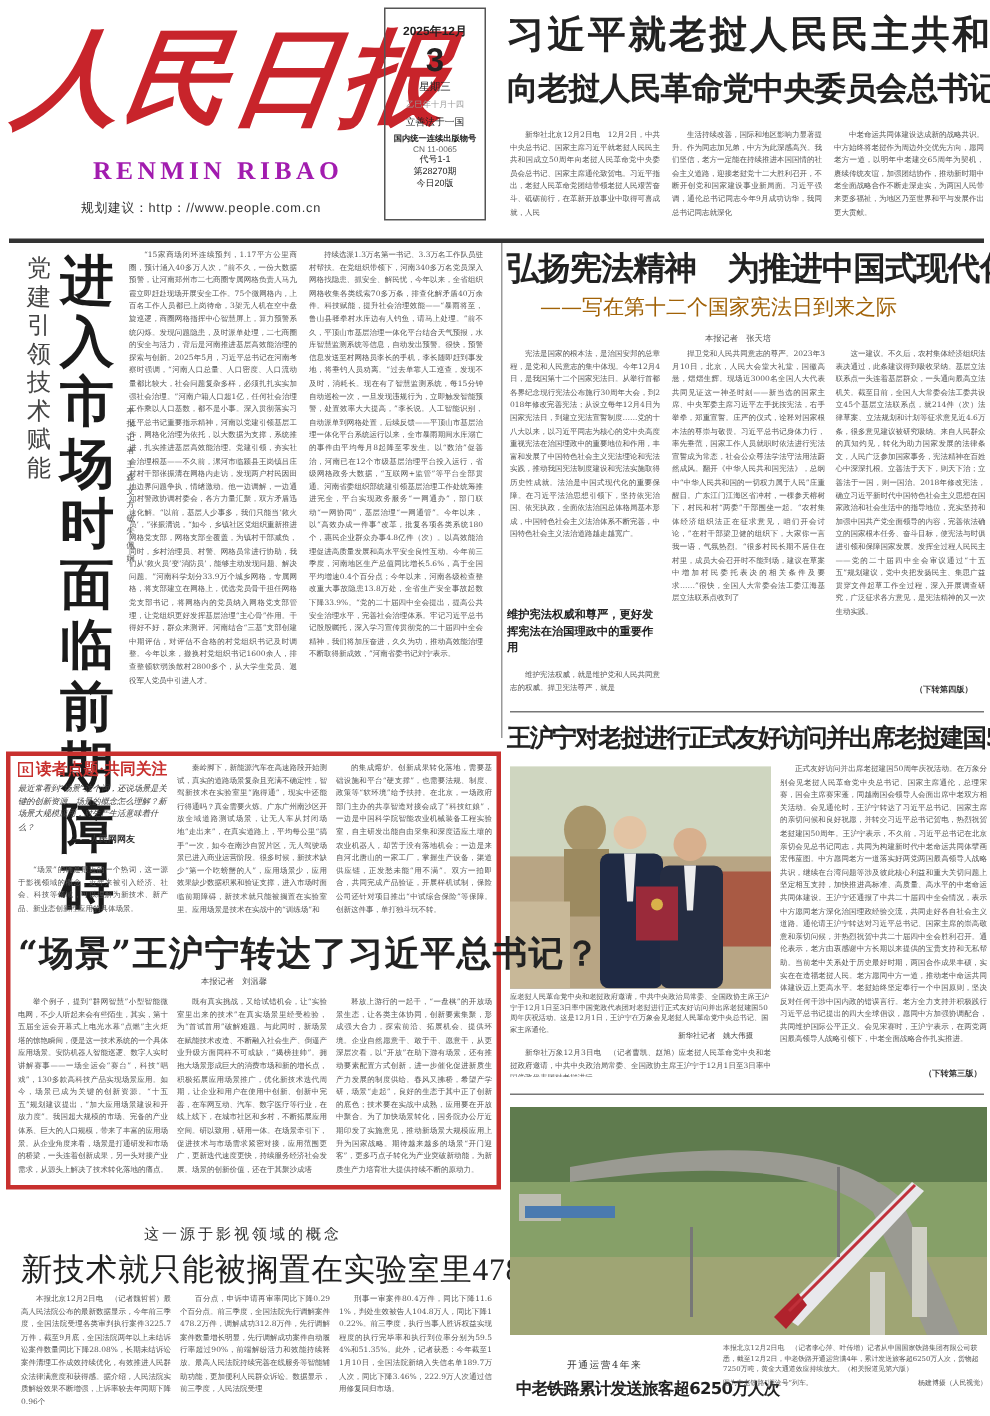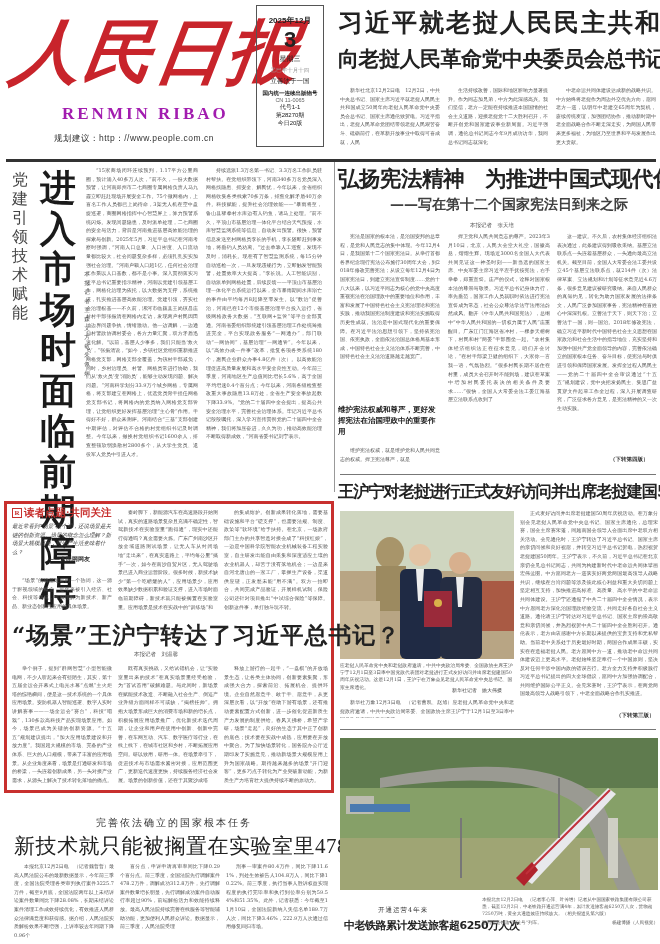--- a/index.html
+++ b/index.html
@@ -32,27 +32,27 @@
   .hl1a { font-size: 25px; letter-spacing: 2px; white-space: nowrap; }
   .hl1b { font-size: 21px; margin-top: 14px; white-space: nowrap; letter-spacing: -0.5px; }
 
   .bodytext { font-size: 5px; color: #555; line-height: 8.6px; text-align: justify; overflow: hidden; word-break: break-all; }
   .bodytext p { text-indent: 2em; }
 
   .hr-thick { height: 2.5px; background: #333; }
   .hr-thin { height: 1px; background: #777; }
 
   
-  .kicker-v { left: 12px; top: 170px; width: 22px; font-family: Liberation Serif, serif; font-size: 16px; color: #444; line-height: 19px; text-align: left; }
+  .kicker-v { left: 12px; top: 170px; width: 22px; font-family: Liberation Serif, serif; font-size: 16px; color: #444; line-height: 19px; text-align: right; }
   .hl-henan { left: 34px; top: 168px; width: 48px; font-family: "DejaVu Sans", sans-serif; font-weight: bold; font-size: 36px; line-height: 40.5px; color: #1a1a1a; text-align: center; }
   .byline-v { left: 82px; top: 270px; width: 10px; font-size: 5.5px; color: #555; line-height: 9px; text-align: center; }
 
   
   .hl-const { left: 338px; top: 164px; width: 318px; font-family: "DejaVu Sans", sans-serif; font-weight: bold; font-size: 21.5px; color: #222; white-space: nowrap; letter-spacing: -0.5px; }
-  .sub-const { left: 390px; top: 196px; font-family: "DejaVu Serif", serif; font-size: 14px; color: #404040; font-weight: bold; white-space: nowrap; }
+  .sub-const { left: 360px; top: 196px; font-family: "DejaVu Serif", serif; font-size: 14px; color: #a16207; font-weight: normal; white-space: nowrap; }
   .by-const { left: 470px; top: 222px; font-size: 5.5px; color: #555; }
   .subhead-const { left: 338px; top: 404px; width: 100px; font-family: Liberation Serif, serif; font-weight: bold; font-size: 7.5px; line-height: 11px; color: #222; }
 
   
   .hl-wang { left: 338px; top: 481px; width: 320px; font-family: "DejaVu Sans", sans-serif; font-weight: bold; font-size: 16.5px; color: #222; white-space: nowrap; letter-spacing: -1px; transform: scaleX(0.98); transform-origin: left; }
   .photo1 { left: 340px; top: 511px; width: 174px; height: 148px; background: linear-gradient(180deg, #c9d2b7 0%, #d8d4b9 30%, #b9ac8c 60%, #8c7b5c 100%); overflow: hidden; }
   .caption1 { left: 340px; top: 662px; width: 174px; font-size: 4.8px; line-height: 7.2px; color: #555; }
   .credit1 { left: 452px; top: 687px; font-size: 5px; color: #444; }
 
   
@@ -196,21 +196,21 @@
 <div class="abs bodytext" style="left:12px;top:664px;width:100px;height:124px;">
     <p>举个例子，提到“群网智慧”小型智能微电网，不少人听起来会有些陌生，其实，第十五届全运会开幕式上电光水幕“点燃”主火炬塔的惊艳瞬间，便是这一技术系统的一个具体应用场景。安防机器人智能巡逻、数字人实时讲解赛事——一场全运会“赛台”，科技“唱戏”，130多款高科技产品实现场景应用。如今，场景已成为关键的创新资源。“十五五”规划建议提出，“加大应用场景建设和开放力度”。我国超大规模的市场、完备的产业体系、巨大的人口规模，带来了丰富的应用场景。从企业角度来看，场景是打通研发和市场的桥梁，一头连着创新成果，另一头对接产业需求，从源头上解决了技术转化落地的痛点。</p>
   </div>
 <div class="abs bodytext" style="left:118px;top:664px;width:100px;height:124px;">
     <p>既有真实挑战，又给试错机会，让“实验室里出来的技术”在真实场景里经受检验，为“首试首用”破解难题。与此同时，新场景在赋能技术改造、不断融入社会生产、倒逼产业升级方面同样不可或缺，“揭榜挂帅”。拥抱大场景形成巨大的消费市场和新的增长点，积极拓展应用场景推广，优化新技术迭代周期，让企业和用户在使用中创新、创新中完善，在车网互动、汽车、数字医疗等行业，在线上线下，在城市社区和乡村，不断拓展应用空间。研以致用，研用一体。在场景牵引下，促进技术与市场需求紧密对接，应用范围更广，更新迭代速度更快，持续服务经济社会发展。场景的创新价值，还在于其聚沙成塔</p>
   </div>
 <div class="abs bodytext" style="left:224px;top:664px;width:104px;height:124px;">
     <p>释放上游行的一起干，“一盘棋”的开放场景生态，让各类主体协同，创新要素集聚，形成强大合力，探索前沿、拓展机会、提供环境。企业自然愿意干、敢于干、愿意干，从更深层次看，以“开放”在助下游有场景，还有推动要素配置方式创新，进一步催化促进新质生产力发展的制度供给。春风又拂桥，希望产学研，场景“走起”，良好的生态于其中正了创新的底色；技术要在实战中成熟，应用要在开放中聚合。为了加快场景转化，国务院办公厅近期印发了实施意见，推动新场景大规模应用上升为国家战略。期待越来越多的场景“开门迎客”，更多巧点子转化为产业突破新动能，为新质生产力培育壮大提供持续不断的原动力。</p>
   </div>
 
-<div class="abs kicker-court">完善依法确立的国家根本任务</div>
+<div class="abs kicker-court">这一源于影视领域的概念</div>
 <div class="abs hl-court">
   <span>新技术就只能被搁置在实验室里</span><span class="num">478.2</span><span>万件</span>
 </div>
 <div class="abs bodytext" style="left:14px;top:862px;width:100px;height:80px;">
     <p>本报北京12月2日电　（记者魏哲哲）最高人民法院公布的最新数据显示，今年前三季度，全国法院受理各类审判执行案件3225.7万件，截至9月底，全国法院两年以上未结诉讼案件数量同比下降28.08%，长期未结诉讼案件清理工作成效持续优化，有效推进人民群众法律满意度和获得感。据介绍，人民法院实质解纷效果不断增强，上诉率较去年同期下降0.96个</p>
   </div>
 <div class="abs bodytext" style="left:120px;top:862px;width:100px;height:80px;">
     <p>百分点，申诉申请再审率同比下降0.29个百分点。前三季度，全国法院先行调解案件478.2万件，调解成功312.8万件，先行调解案件数量增长明显，先行调解成功案件自动履行率超过90%，前端解纷活力和效能持续释放。最高人民法院持续完善在线服务等智能辅助功能，更加便利人民群众诉讼。数据显示，前三季度，人民法院受理</p>
   </div>
 <div class="abs bodytext" style="left:226px;top:862px;width:102px;height:80px;">

